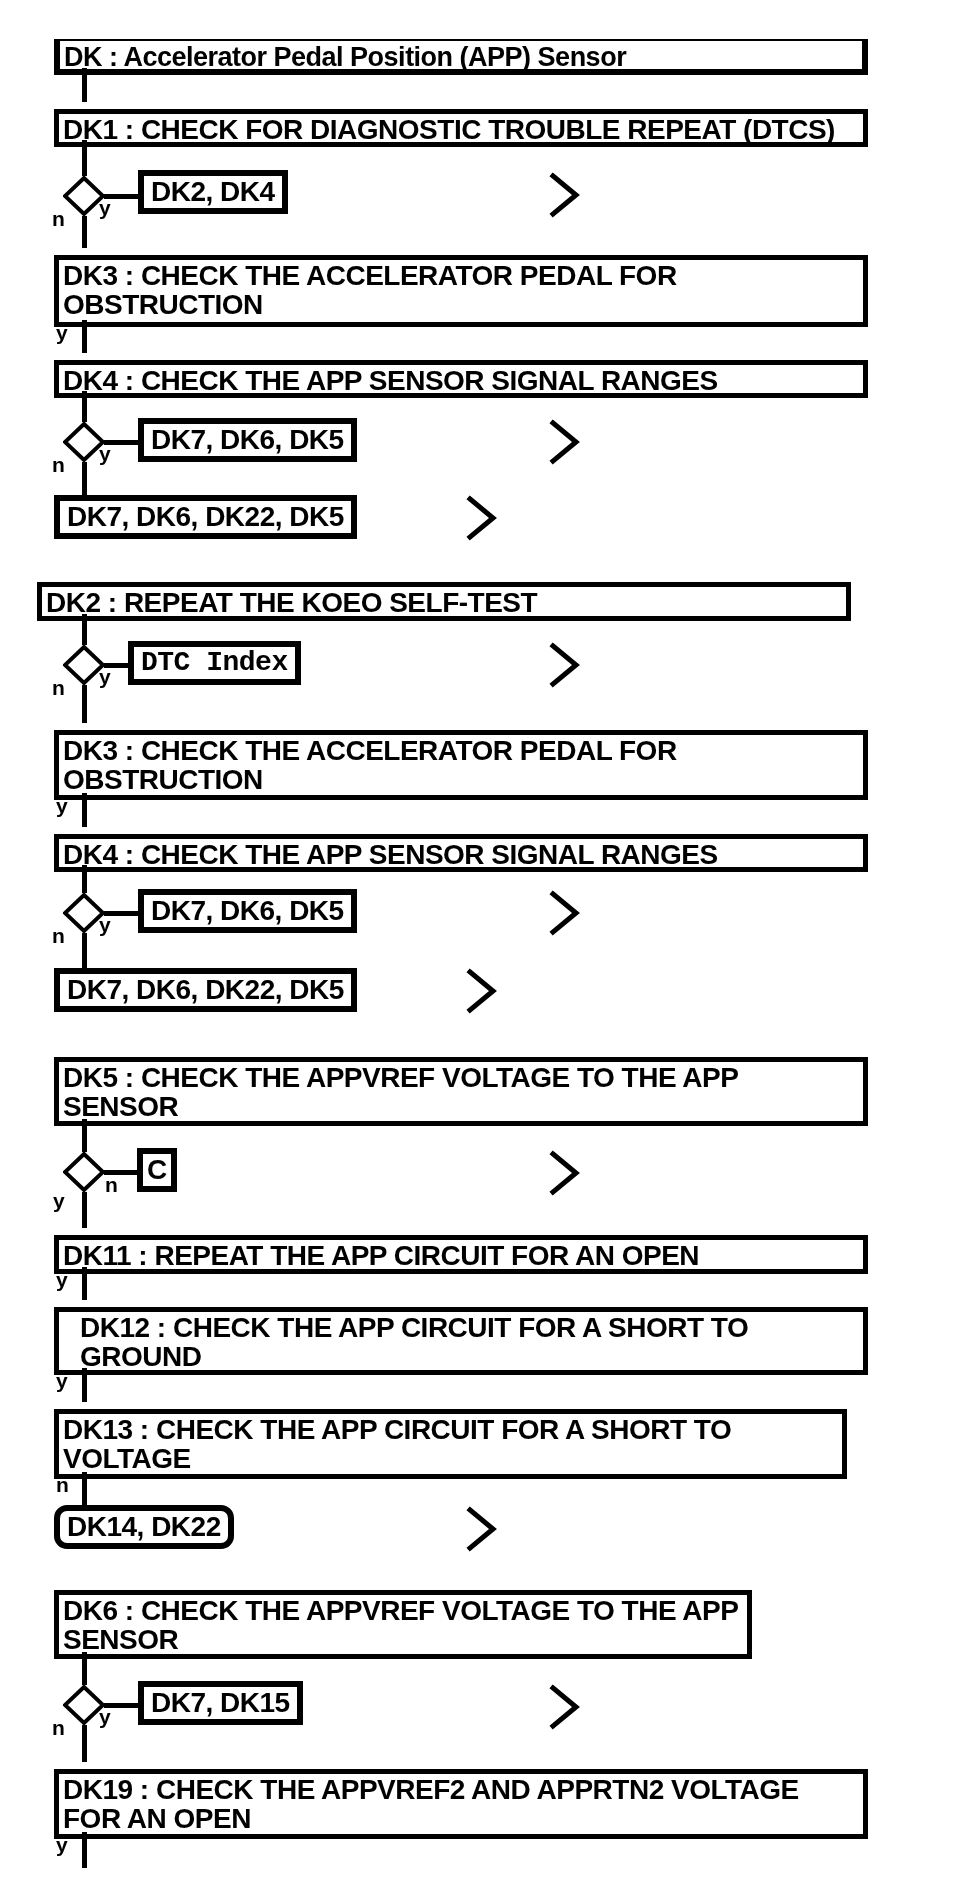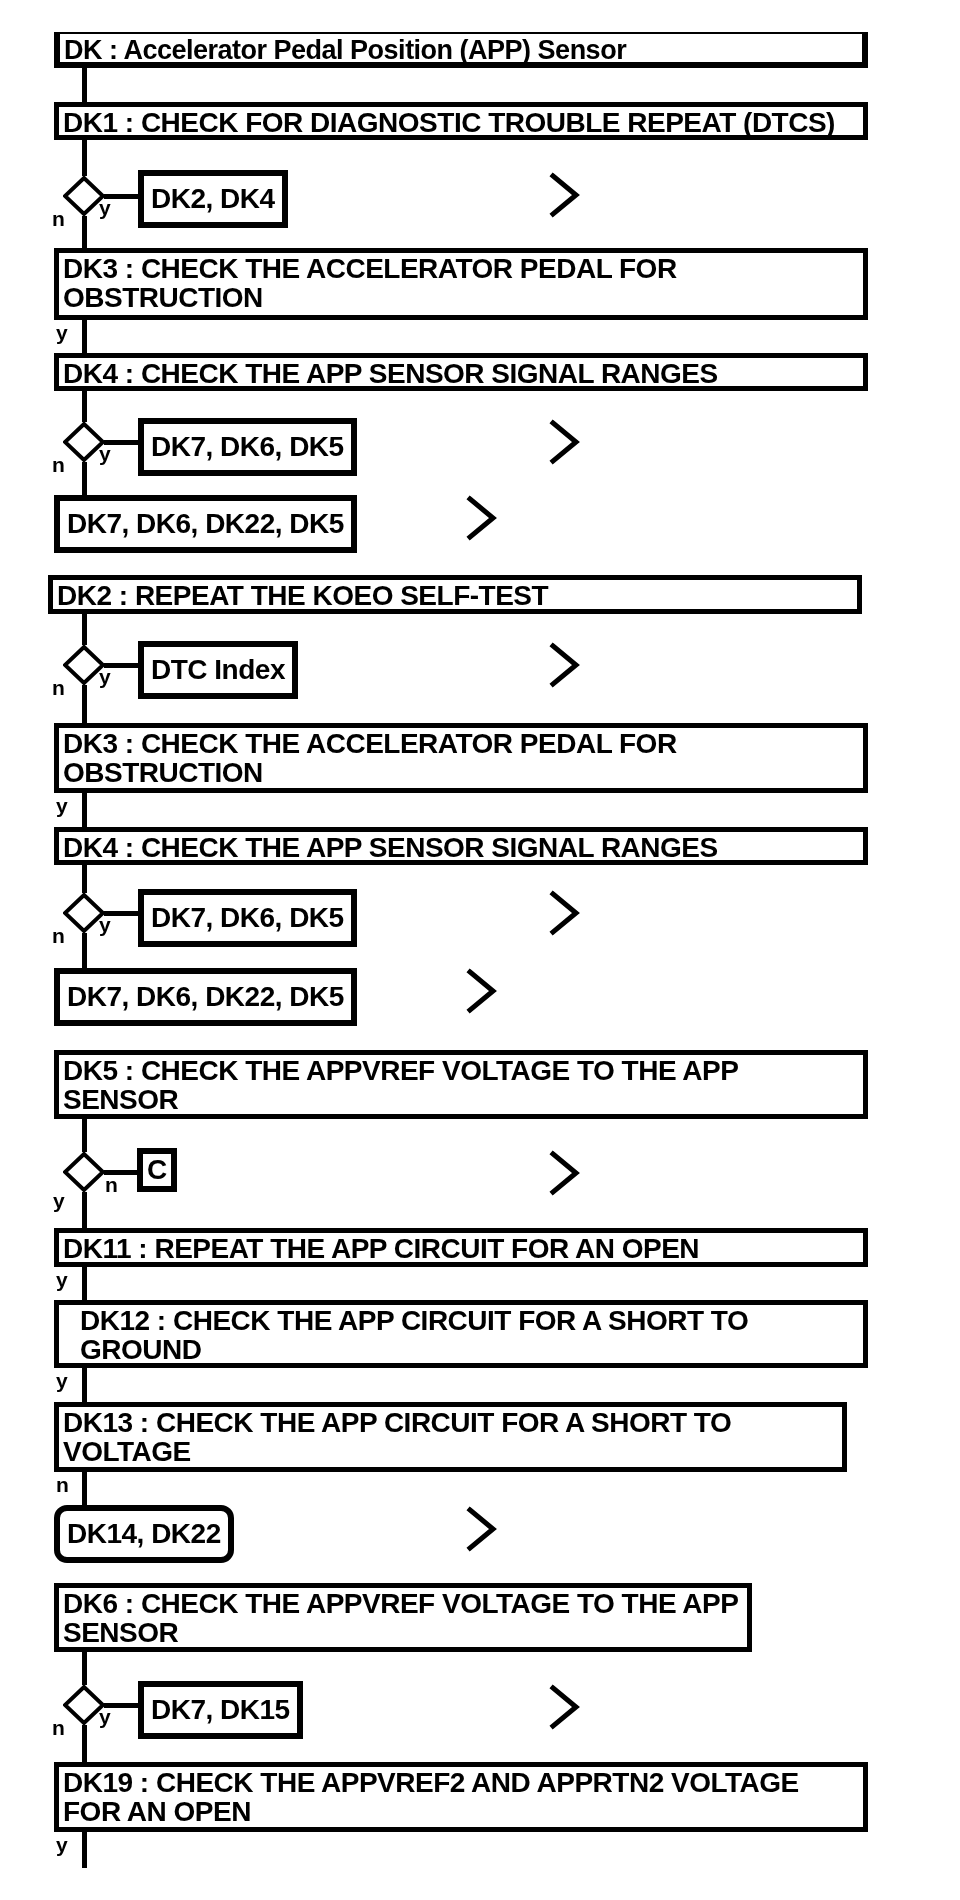--- a/index.html
+++ b/index.html
@@ -3,27 +3,27 @@
 <meta charset="utf-8">
 <style>
   html,body{margin:0;padding:0;background:#ffffff;}
   .canvas{
     position:relative;width:960px;height:1900px;background:#ffffff;
     font-family:"Liberation Sans","DejaVu Sans",sans-serif;color:#000000;overflow:hidden;
   }
   .box{
     position:absolute;box-sizing:border-box;border:5px solid #000000;background:#ffffff;
     font-weight:bold;font-size:28px;line-height:29px;letter-spacing:-0.5px;
-    padding:1px 3px 0 4px;white-space:pre-line;
+    padding:1px 3px 0 4px;white-space:pre-line;margin-top:7px;
   }
   .title{border-width:2px 6px 6px 6px;font-size:27px;line-height:28px;padding-top:2px;}
   .ref{
     position:absolute;box-sizing:border-box;border:6px solid #000000;background:#ffffff;
     font-weight:bold;font-size:28px;line-height:30px;letter-spacing:-0.5px;
-    padding:8px 7px;white-space:nowrap;
+    padding:1px 7px;white-space:nowrap;
   }
   .ref-c{padding:1px 4px;}
   .vline{position:absolute;width:5px;background:#000000;}
   .hline{position:absolute;height:5px;background:#000000;}
   .lbl{position:absolute;font-weight:bold;font-size:21px;line-height:21px;}
   .dmd,.chev{position:absolute;}
 </style>
 </head>
 <body>
 
@@ -65,28 +65,28 @@
   <svg class="chev" style="left:549px;top:419px;" width="32" height="46" viewBox="0 0 32 46">
     <polyline points="4,4 27,23 4,42" fill="none" stroke="#000000" stroke-width="5" stroke-linecap="square"></polyline>
     </svg>
   <div class="vline" style="left:82px;top:462px;height:33px;"></div>
 
   <div class="ref" style="left:54px;top:495px;">DK7, DK6, DK22, DK5</div>
   <svg class="chev" style="left:466px;top:495px;" width="32" height="46" viewBox="0 0 32 46">
     <polyline points="4,4 27,23 4,42" fill="none" stroke="#000000" stroke-width="5" stroke-linecap="square"></polyline>
     </svg>
 
-  <div class="box" style="left:48px;top:575px;width:814px;height:39px;">DK2 : REPEAT THE KOEO SELF-TEST</div>
+  <div class="box" style="left:37px;top:575px;width:814px;height:39px;">DK2 : REPEAT THE KOEO SELF-TEST</div>
   <div class="vline" style="left:82px;top:614px;height:31px;"></div>
 
   <svg class="dmd" style="left:63px;top:645px;" width="42" height="40" viewBox="0 0 42 40">
     <polygon points="21,2 40,20 21,38 2,20" fill="#ffffff" stroke="#000000" stroke-width="4"></polygon>
     </svg>
   <div class="hline" style="left:104px;top:663px;width:34px;"></div>
-  <div class="ref" style="left:138px;top:641px;">DTC Index</div>
+  <div class="ref" style="left:128px;top:641px;font-family:Liberation Mono, monospace;">DTC Index</div>
   <span class="lbl" style="left:99px;top:666px;">y</span>
   <span class="lbl" style="left:52px;top:677px;">n</span>
   <svg class="chev" style="left:549px;top:642px;" width="32" height="46" viewBox="0 0 32 46">
     <polyline points="4,4 27,23 4,42" fill="none" stroke="#000000" stroke-width="5" stroke-linecap="square"></polyline>
     </svg>
   <div class="vline" style="left:82px;top:685px;height:38px;"></div>
 
   <div class="box" style="left:54px;top:723px;width:814px;height:70px;">DK3 : CHECK THE ACCELERATOR PEDAL FOR
 OBSTRUCTION</div>
   <span class="lbl" style="left:56px;top:795px;">y</span>

